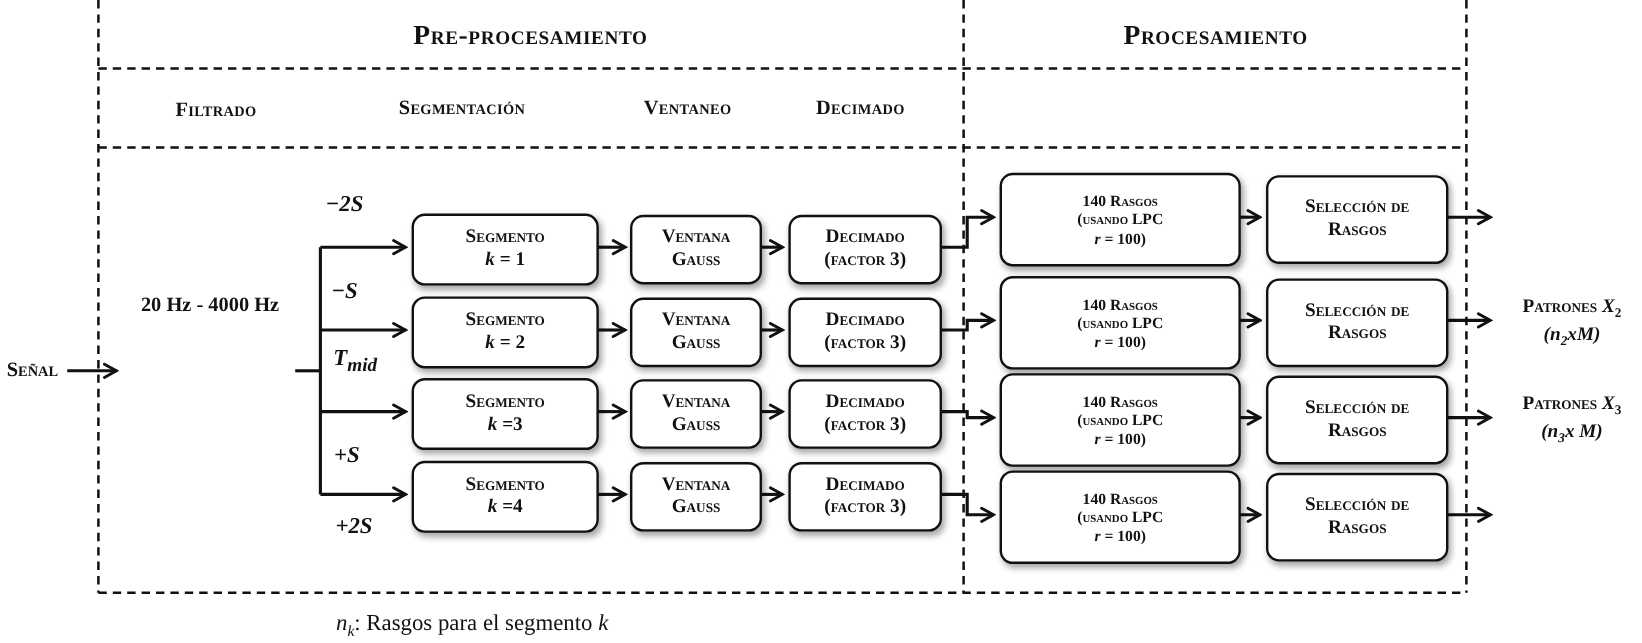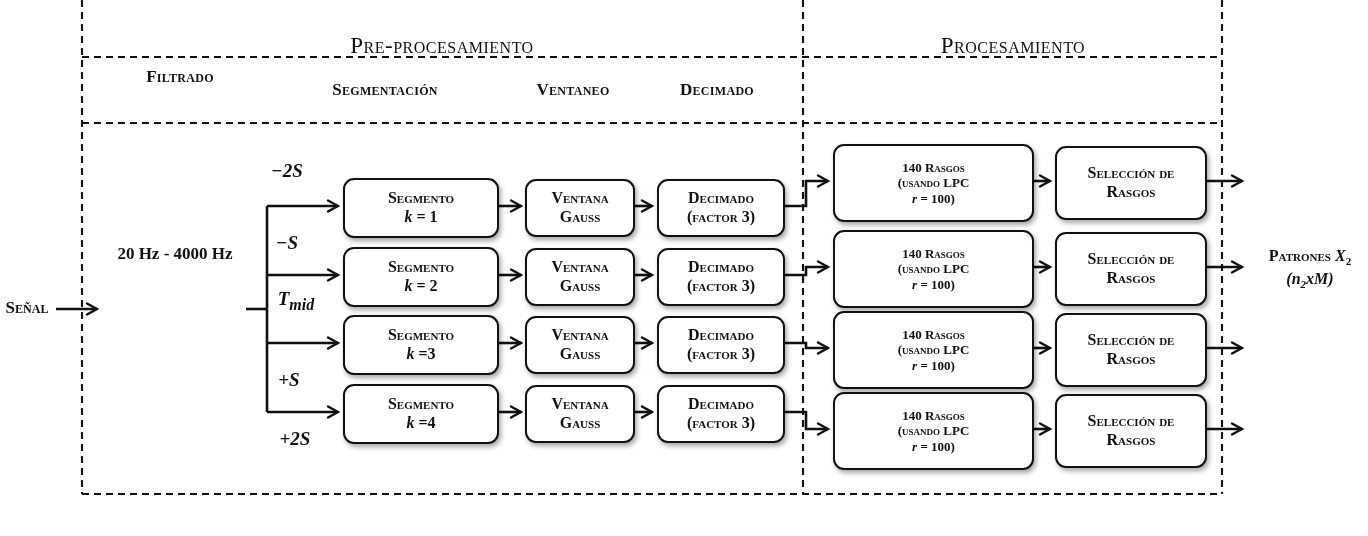--- a/index.html
+++ b/index.html
@@ -2,21 +2,21 @@
 <html><head>
 <meta charset="utf-8">
 <style>
   html,body{margin:0;padding:0;background:#ffffff;}
   .stage{
     position:relative;width:1368px;height:536px;background:#ffffff;
     font-family:"Liberation Serif","DejaVu Serif",serif;color:#111111;overflow:hidden;
   }
   .wires{position:absolute;left:0;top:0;width:1368px;height:536px;}
   .t{position:absolute;transform:translate(-50%,-50%);white-space:nowrap;text-align:center;}
-  .title{font-size:23px;font-weight:normal;font-variant:small-caps;letter-spacing:.5px;margin-top:16px;}
+  .title{font-size:23px;font-weight:bold;font-variant:small-caps;letter-spacing:.5px;}
   .colhead{font-size:17px;font-weight:bold;font-variant:small-caps;letter-spacing:.3px;}
   .box{
     position:absolute;background:#ffffff;border:2.6px solid #111111;border-radius:11px;
     box-shadow:2px 3px 5px rgba(0,0,0,.35);
     display:flex;flex-direction:column;align-items:center;justify-content:center;
     font-variant:small-caps;font-weight:bold;font-size:16px;line-height:1.18;text-align:center;
   }
   .box.lg{font-size:13px;line-height:1.2;}
   .box i{font-variant:normal;}
   .br{font-size:19px;font-weight:bold;font-style:italic;}
@@ -80,21 +80,21 @@
       <path d="M1203 181 H1242" marker-end="url(#ah)"></path>
       <path d="M1203 267 H1242" marker-end="url(#ah)"></path>
       <path d="M1203 348 H1242" marker-end="url(#ah)"></path>
       <path d="M1203 429 H1242" marker-end="url(#ah)"></path>
     </g>
   </svg>
 
   <div class="t title" style="left:442px;top:30px">Pre-procesamiento</div>
   <div class="t title" style="left:1013px;top:30px">Procesamiento</div>
 
-  <div class="t colhead" style="left:180px;top:77px">Filtrado</div>
+  <div class="t colhead" style="left:180px;top:92px">Filtrado</div>
   <div class="t colhead" style="left:385px;top:90px">Segmentación</div>
   <div class="t colhead" style="left:573px;top:90px">Ventaneo</div>
   <div class="t colhead" style="left:717px;top:90px">Decimado</div>
 
   <div class="t signal" style="left:27px;top:308px">Señal</div>
   <div class="t hz" style="left:175px;top:254px">20 Hz - 4000 Hz</div>
 
   <div class="t br" style="left:287px;top:171px">−2S</div>
   <div class="t br" style="left:287px;top:243px">−S</div>
   <div class="t br" style="left:296px;top:299px"><i>T</i><sub>mid</sub></div>
@@ -163,20 +163,24 @@
   </div>
   <div class="box lg" style="left:833px;top:311px;width:197px;height:74px">
     <span>140 Rasgos</span>
     <span>(usando LPC</span>
     <span><i>r</i><span> = 100)</span></span>
   </div>
   <div class="box" style="left:1055px;top:313px;width:148px;height:70px">
     <span>Selección de</span>
     <span>Rasgos</span>
   </div>
+  <div class="t out" style="left:1310px;top:348px">
+    <div class="l1"><span>Patrones </span><i>X</i><sub>3</sub></div>
+    <div class="l2"><span>(n</span><sub>3</sub><span>x M)</span></div>
+  </div>
 
   <div class="box" style="left:343px;top:384px;width:152px;height:56px">
     <span>Segmento</span>
     <span><i>k</i><span> =4</span></span>
   </div>
   <div class="box" style="left:525px;top:385px;width:106px;height:54px">
     <span>Ventana</span>
     <span>Gauss</span>
   </div>
   <div class="box" style="left:657px;top:385px;width:124px;height:54px">
@@ -186,14 +190,17 @@
   <div class="box lg" style="left:833px;top:392px;width:197px;height:74px">
     <span>140 Rasgos</span>
     <span>(usando LPC</span>
     <span><i>r</i><span> = 100)</span></span>
   </div>
   <div class="box" style="left:1055px;top:394px;width:148px;height:70px">
     <span>Selección de</span>
     <span>Rasgos</span>
   </div>
 
+  <div class="fn" style="left:280px;top:520px">
+    <i>n</i><sub><i>k</i></sub><span>: Rasgos para el segmento </span><i>k</i>
+  </div>
 
 </div>
 
 </body></html>

